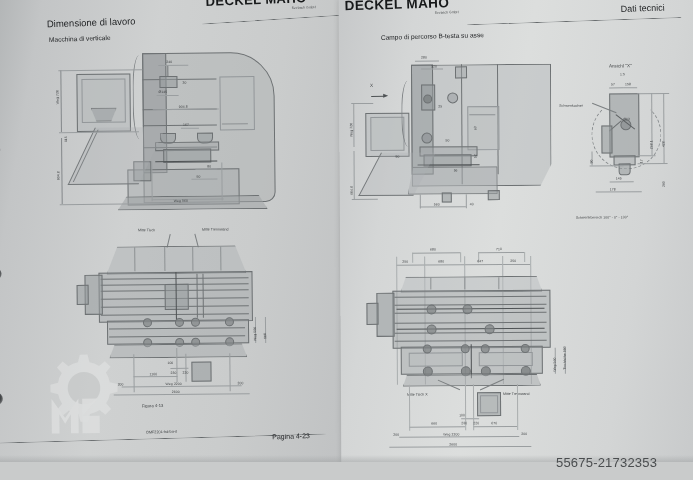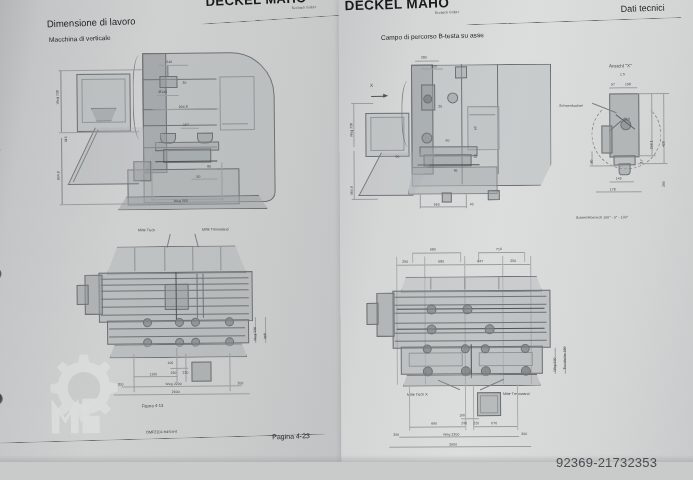--- a/index.html
+++ b/index.html
@@ -469,14 +469,14 @@
       <div class="tx dim" style="left:68px;top:188px;">Weg 2200</div>
       <div class="tx dim" style="left:74px;top:198px;">2600</div>
       <div class="tx dim" style="left:18px;top:188px;">200</div>
       <div class="tx dim" style="left:146px;top:188px;">200</div>
     </div>
   </div>
 
   <div class="page-bottom-shadow"></div>
   <div class="desk"></div>
 
-  <div class="idcode" style="left:556px;top:455px;font-size:13px;">92369-21732353</div>
+  <div class="idcode" style="left:556px;top:455px;font-size:13px;">55675-21732353</div>
 </div>
 
 </body></html>

